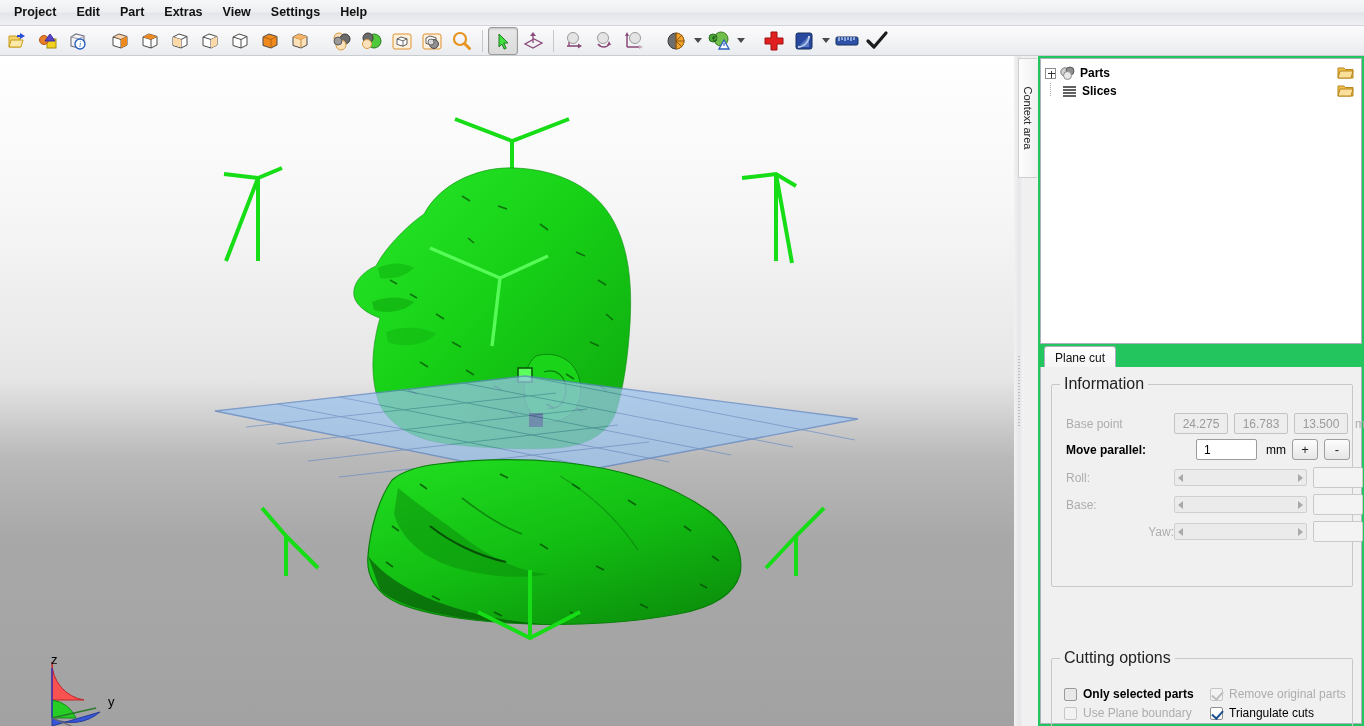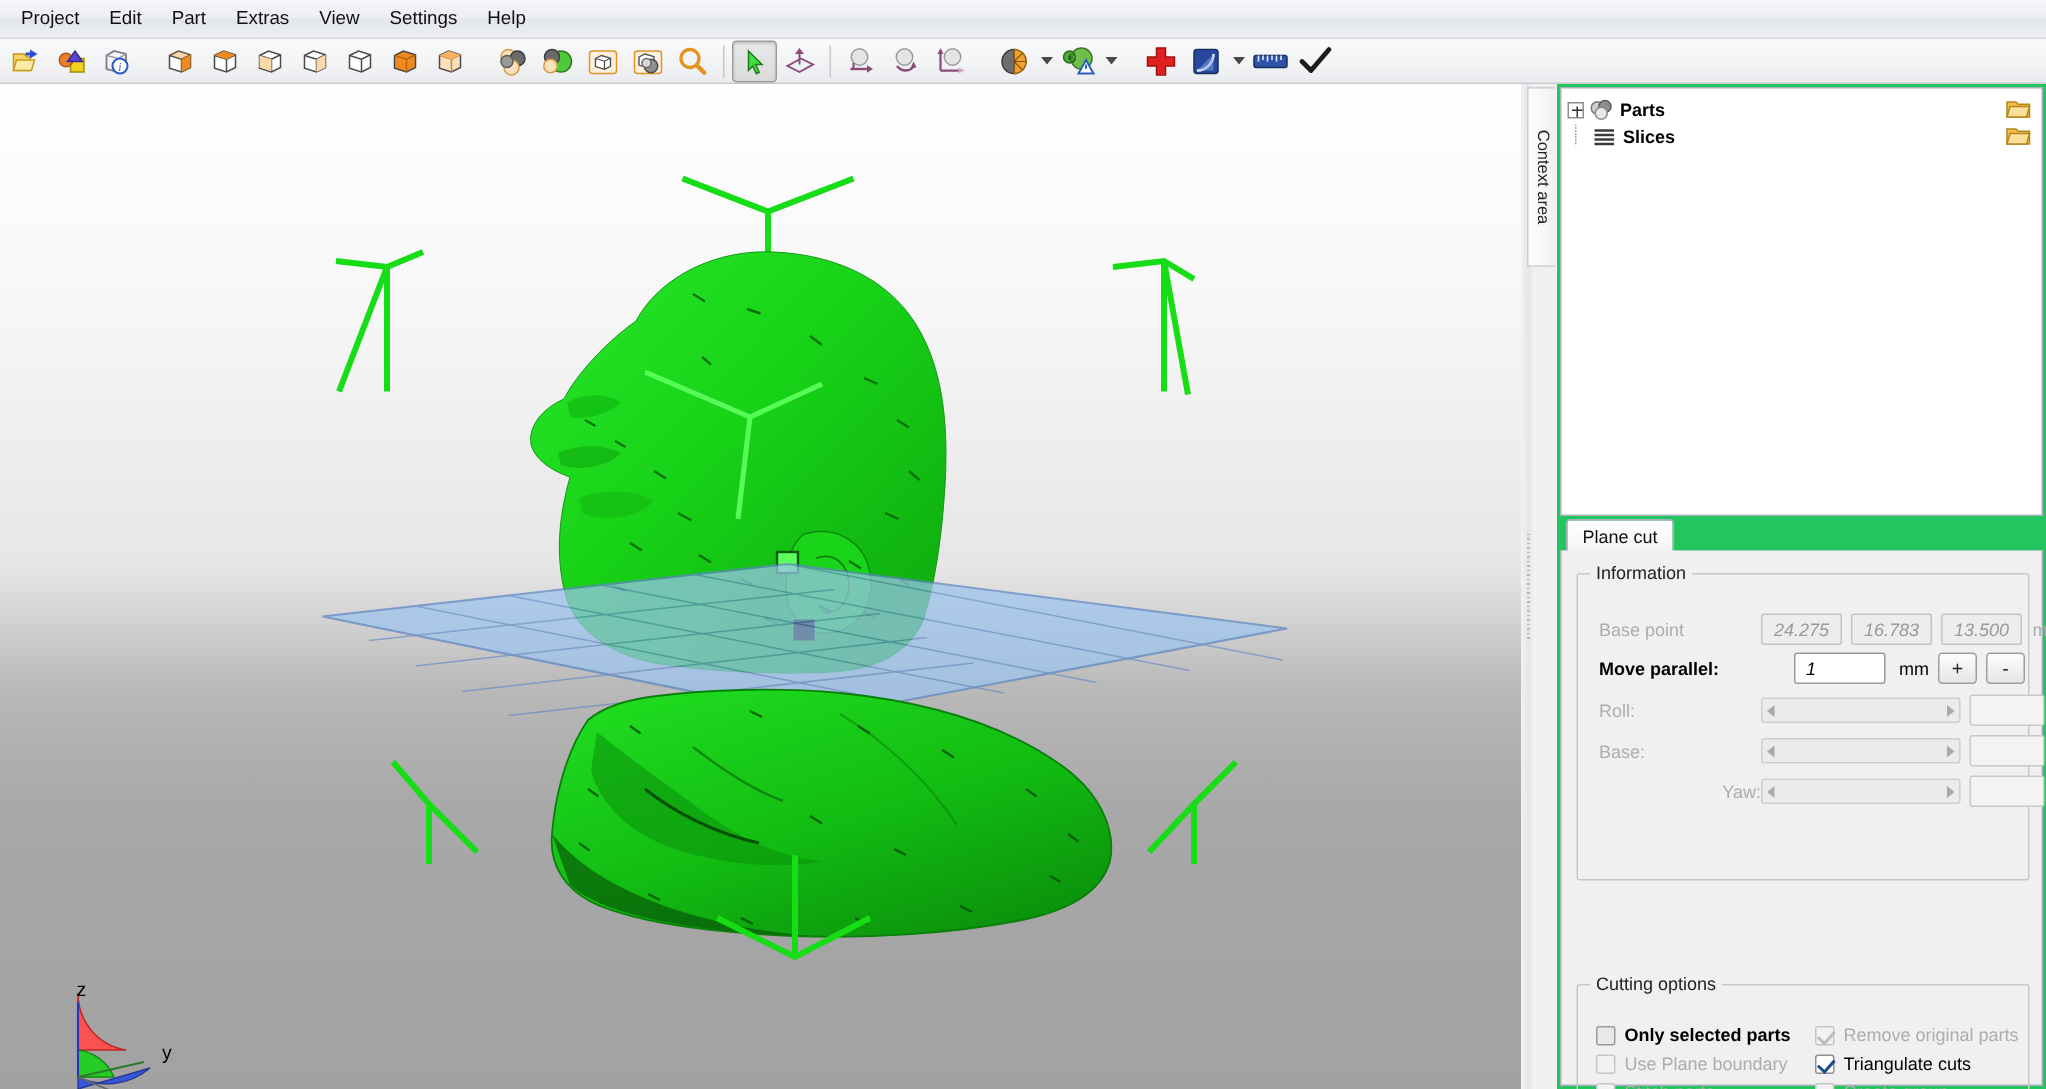--- a/index.html
+++ b/index.html
@@ -11,21 +11,21 @@
     font-size: 12px;
     background: #f0f0f0;
   }
   #app { position: relative; width: 1364px; height: 726px; }
 
   
   .menubar {
     position: absolute; left: 0; top: 0; width: 1364px; height: 26px;
     background: linear-gradient(180deg, #f6f7f9 0%, #eceef1 48%, #e2e5ea 52%, #eef0f3 100%);
     border-bottom: 1px solid #d3d6db;
-    display: flex; align-items: center; padding-left: 4px;
+    display: flex; align-items: center; padding-left: 4px; font-weight: bold;
   }
   .menubar .mitem {
     padding: 4px 10px 5px 10px; color: #111; font-size: 12.5px;
     line-height: 14px; cursor: default; white-space: nowrap;
   }
 
   
   .toolbar {
     position: absolute; left: 0; top: 26px; width: 1364px; height: 30px;
     background: linear-gradient(180deg, #fbfbfc 0%, #f2f3f5 55%, #e9ebee 100%);
@@ -113,32 +113,31 @@
 
   .panelbody {
     position:absolute; left:2px; top:311px; width:322px; height:357px;
     background:#f0f0f0; border:1px solid #a9b2bd; border-top:none;
   }
 
   fieldset.grp {
     position:absolute; margin:0; padding:0;
     border:1px solid #c8c8c8; border-radius:2px; background: transparent;
   }
-  fieldset.grp > legend { margin-left: 8px; padding: 0 4px; font-size: 12px; color:#222; }
+  fieldset.grp > legend { margin-left: 8px; padding: 0 4px; font-size: 16px; color:#222; }
 
   .row { position:absolute; display:flex; align-items:center; }
   .lbl { font-size:12px; color:#000; }
   .lbl.dis { color:#adadad; }
   .lbl.bold { font-weight:bold; }
 
   .fld {
     height:21px; border:1px solid #c3c3c3; background:#ededed; color:#9a9a9a;
     border-radius:2px; display:flex; align-items:center; justify-content:center;
     font-size:12px;
-    font-style:italic;
   }
   .fld.active { background:#fff; border:1px solid #9c9c9c; color:#000; justify-content:flex-start; padding-left:7px; }
   .fld.empty { background:#f3f3f3; border:1px solid #c9c9c9; }
 
   .sbtn {
     width:26px; height:21px; border:1px solid #9e9e9e; border-radius:3px;
     background: linear-gradient(180deg,#fdfdfd,#e6e6e6);
     display:flex;align-items:center;justify-content:center;font-size:13px;color:#222;
   }
 

